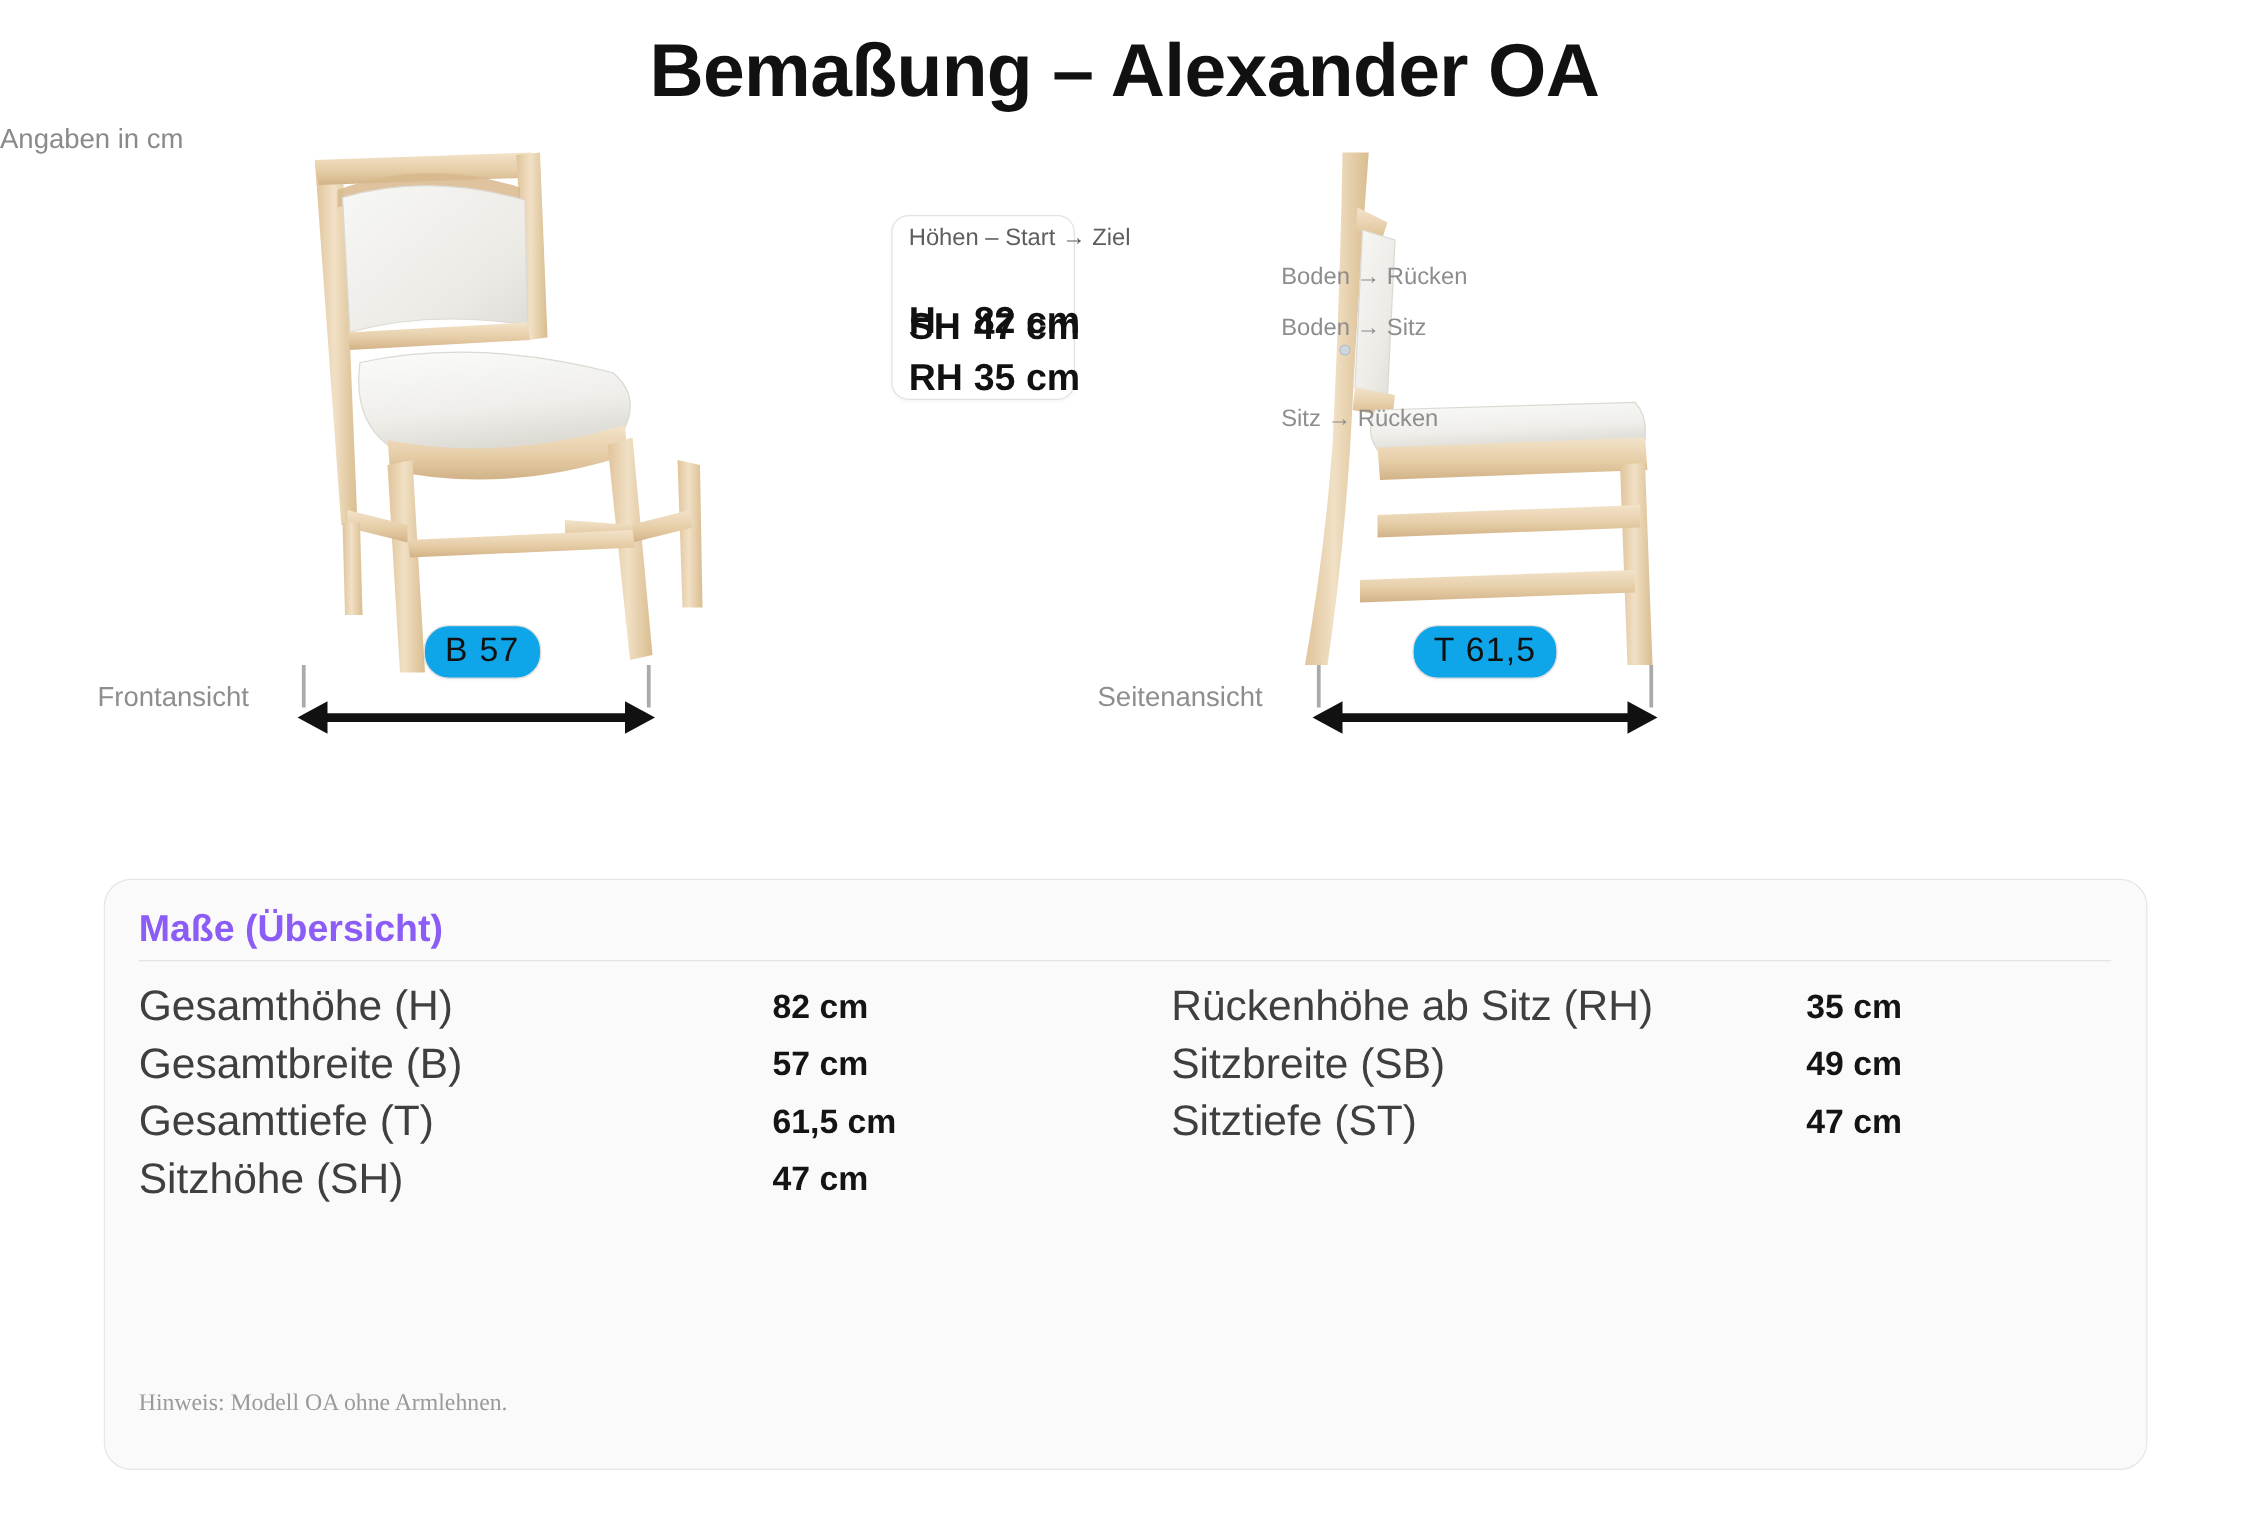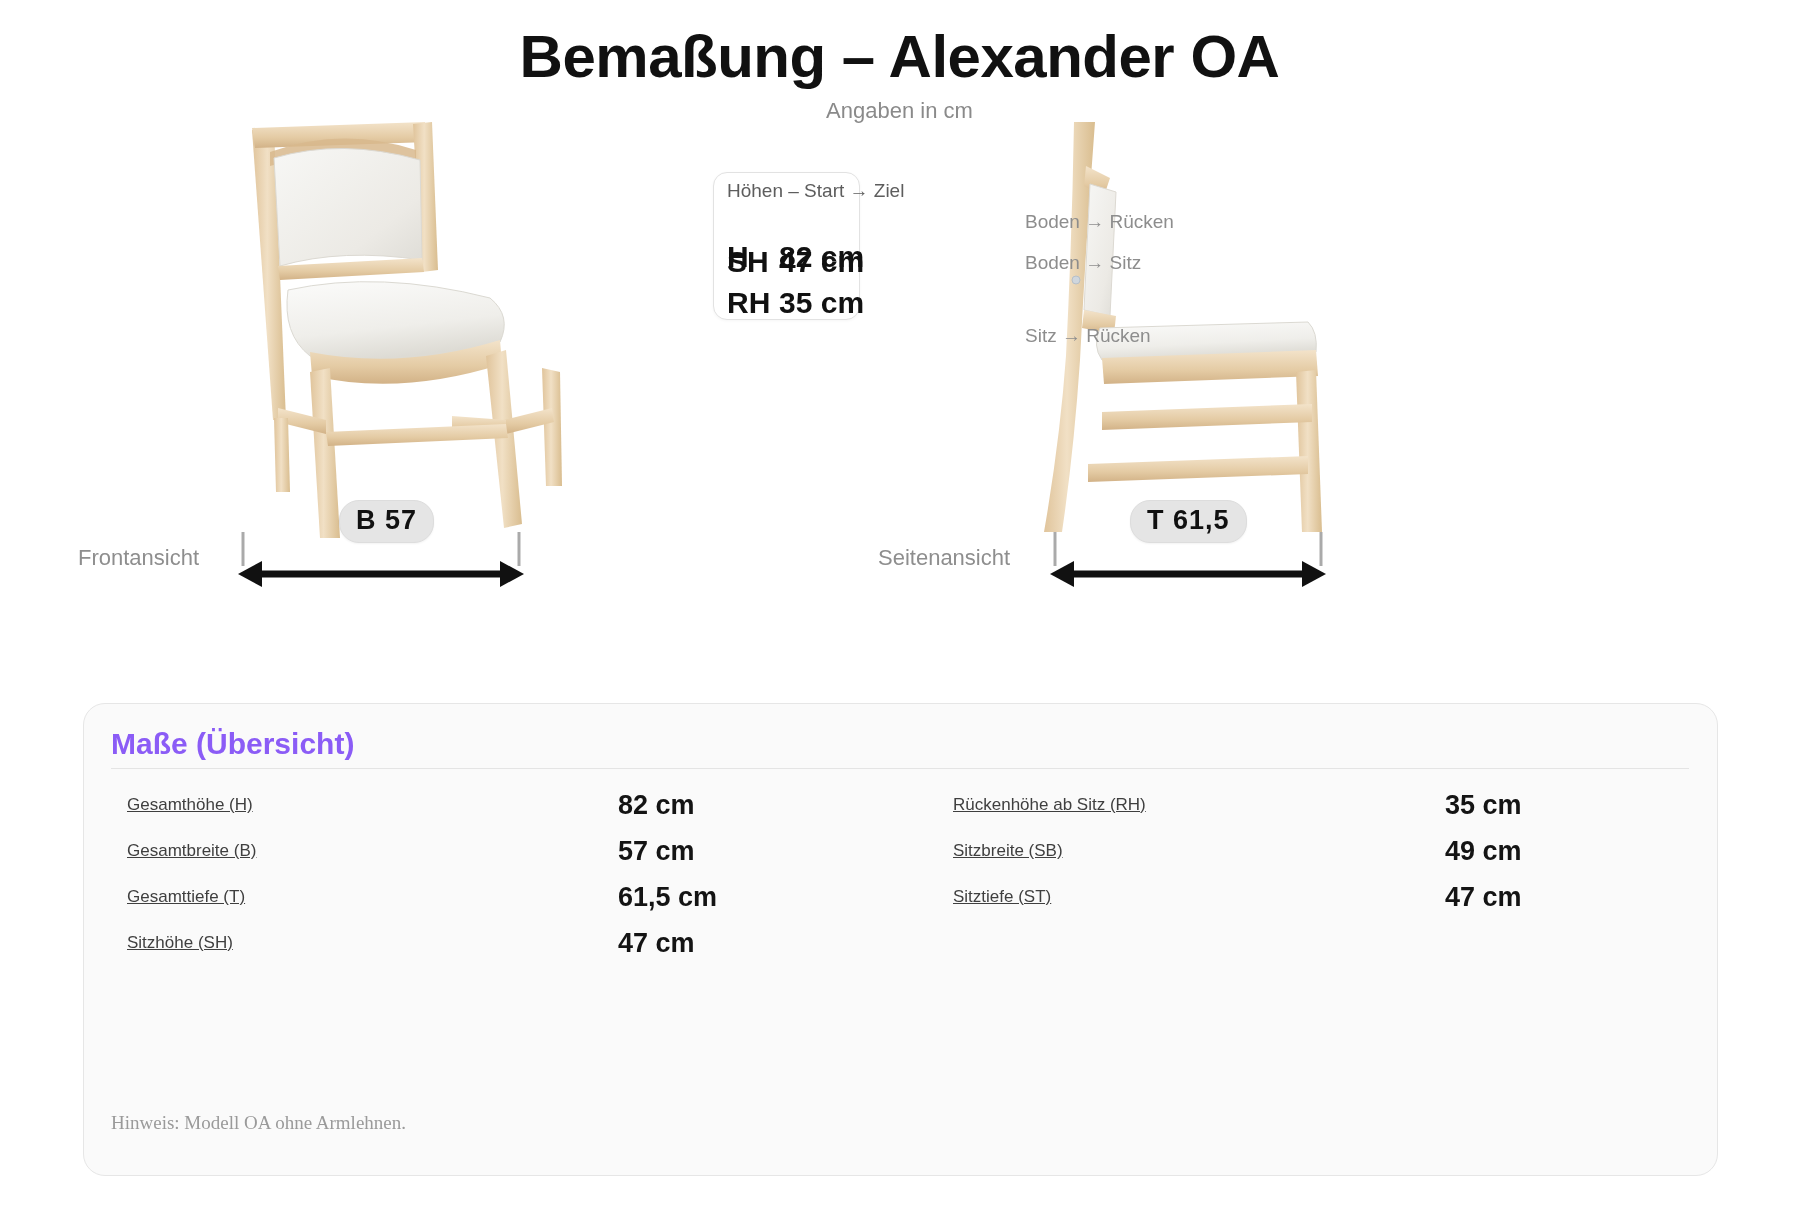--- a/index.html
+++ b/index.html
@@ -15,41 +15,41 @@
   
   .page-title{
     position:absolute;left:0;top:22px;width:1799px;
     text-align:center;
     font-size:60px;font-weight:bold;letter-spacing:-0.5px;
     color:#111111;
     white-space:nowrap;
   }
   .page-subtitle{
     position:absolute;left:0;top:98px;width:1799px;
-    text-align:center;font-size:22px;color:#8a8a8a;
+    font-size:22px;color:#8a8a8a;
   }
 
   
   .views{position:absolute;left:0;top:120px;width:1799px;height:560px;}
 
   .view-photo{position:absolute;}
 
   
   .view-label{
     position:absolute;font-size:22px;color:#8e8e8e;white-space:nowrap;
   }
 
   
   .dim-pill{
     position:absolute;
-    background:#e5e5e5;
+    background:#0ea5e9;
     border:1.5px solid #dddddd;
     border-radius:20px;
     padding:4px 16px 6px 16px;
-    font-size:27px;font-weight:bold;color:#111111;
+    font-size:27px;font-weight:normal;color:#111111;
     letter-spacing:1px;
     white-space:nowrap;
     box-shadow:0 1px 2px rgba(0,0,0,.05);
   }
 
   
   .dim-arrow{position:absolute;}
 
   
   .heights-box{
@@ -87,21 +87,21 @@
   .summary-rule{
     position:absolute;left:111px;top:768px;width:1578px;height:1px;background:#e4e4e4;
   }
   .sum-col{position:absolute;top:782px;}
   .sum-col.left{left:111px;width:660px;}
   .sum-col.right{left:937px;width:610px;text-align:center;}
   .sum-row{
     position:relative;height:46px;line-height:46px;white-space:nowrap;
   }
   .sum-label{
-    position:absolute;left:16px;top:0;font-size:17px;color:#3f3f3f;text-decoration:underline;
+    position:absolute;left:0;top:0;font-size:34px;color:#3f3f3f;
   }
   .sum-value{
     position:absolute;top:0;font-size:27px;font-weight:bold;color:#141414;
   }
   .sum-col.left .sum-value{left:507px;}
   .sum-col.right .sum-value{left:508px;}
   .summary-note{
     position:absolute;left:111px;top:1112px;
     font-size:19px;color:#9a9a9a;white-space:nowrap;font-family:Liberation Serif, serif;
   }

